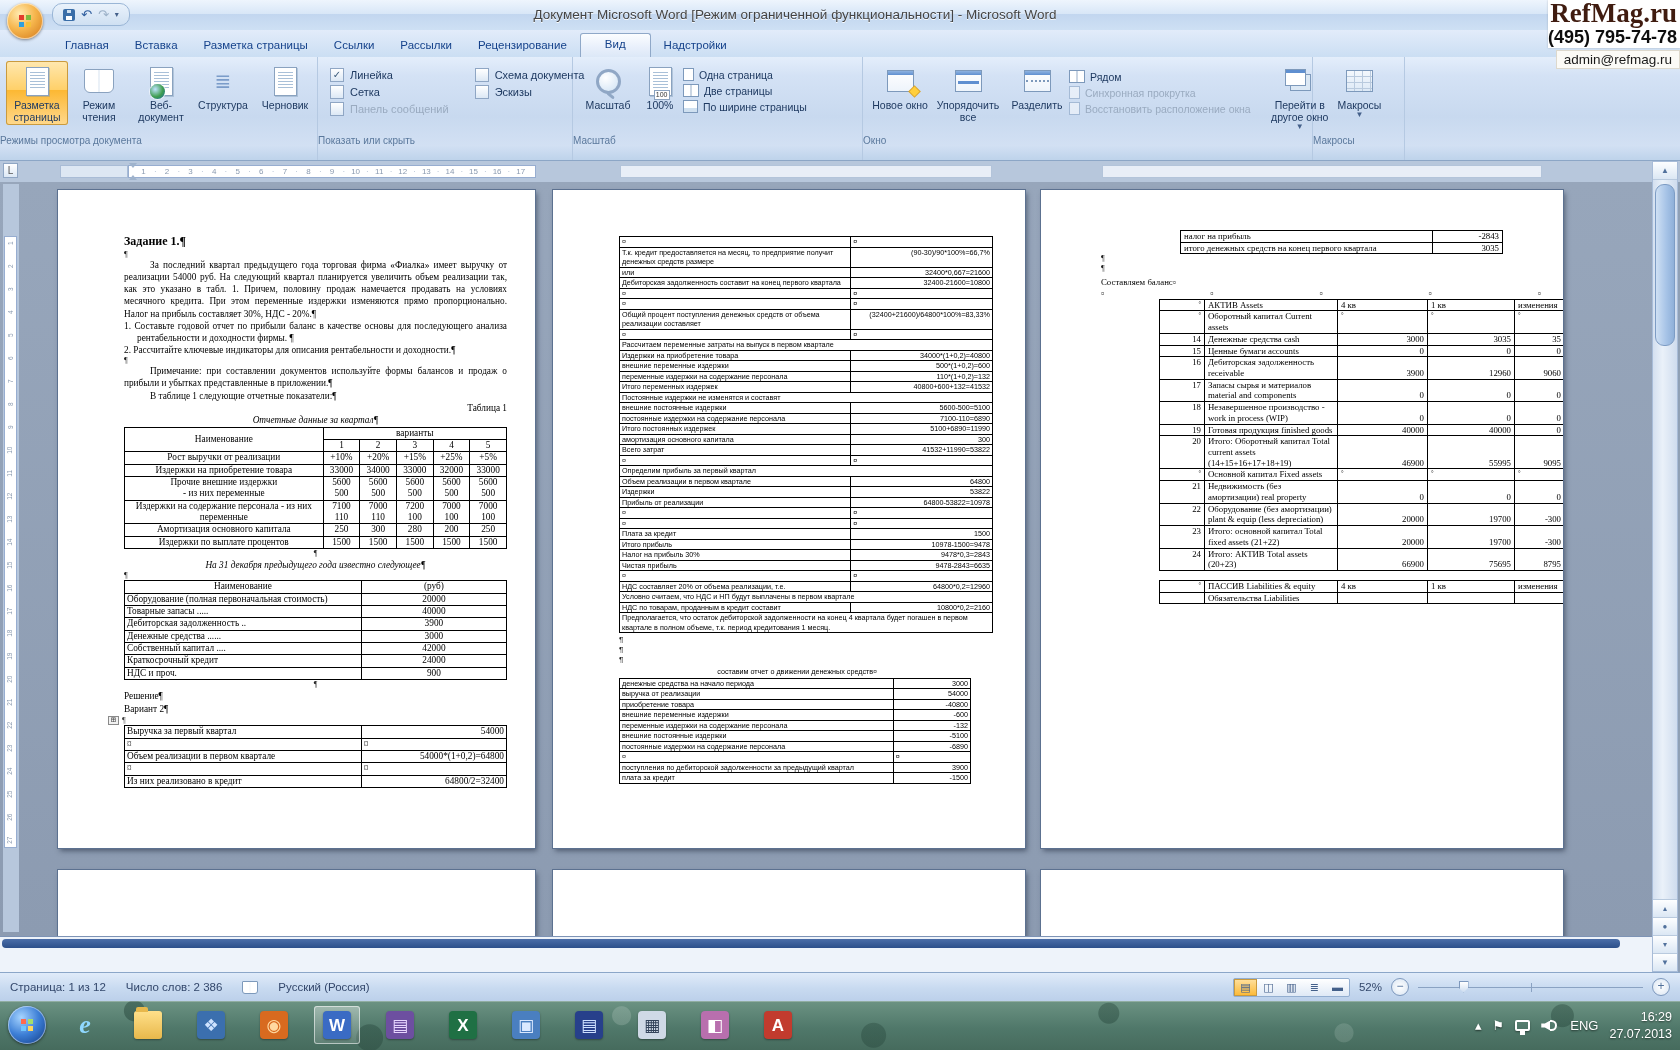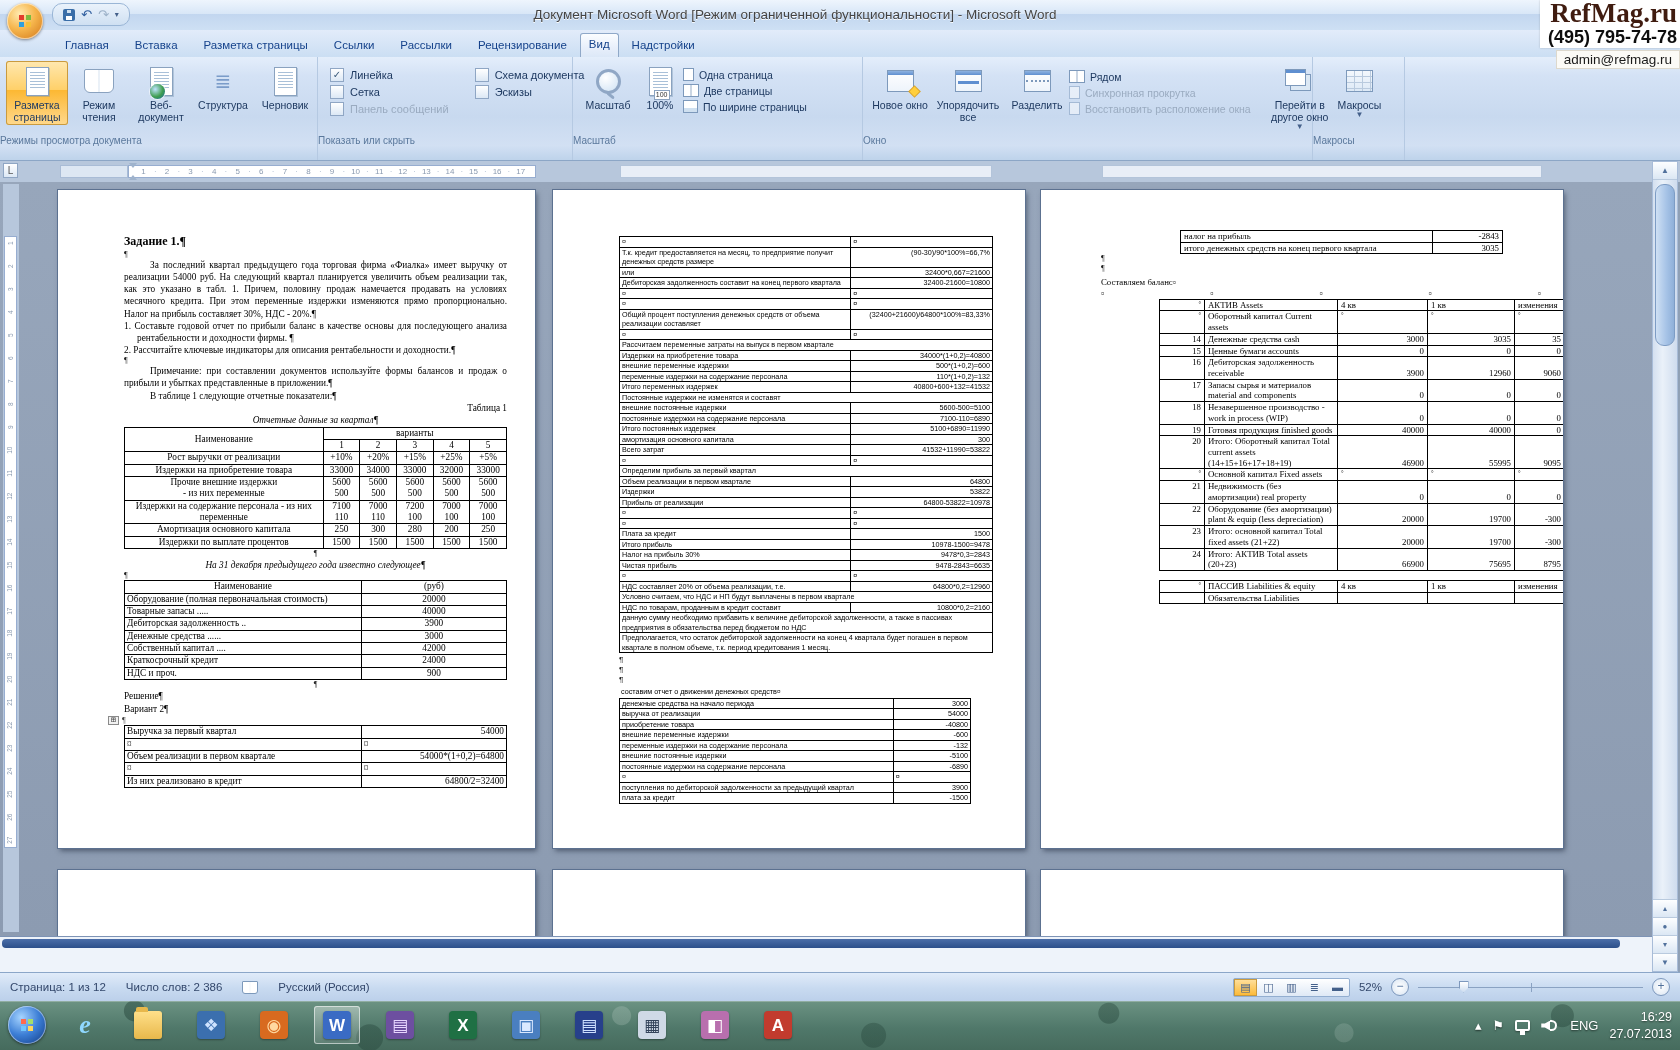--- a/index.html
+++ b/index.html
@@ -20,33 +20,33 @@
   .qi{font-size:13px;color:#2f5e9e;line-height:1}
   .qi.dim{color:#9db2c9}
   .qi-save{width:12px;height:12px;border-radius:2px;
     background:linear-gradient(#fff,#fff) 3px 7px/6px 4px no-repeat,
                linear-gradient(#cfe0f0,#cfe0f0) 4px 1px/4px 3px no-repeat,#3a6ea8}
   .win-title{position:absolute;left:200px;right:290px;top:0;height:30px;line-height:30px;text-align:center;
     font-size:13.5px;color:#444;text-shadow:0 1px 0 rgba(255,255,255,.9);white-space:nowrap;overflow:hidden}
 
   
   .watermark{position:absolute;top:0;right:0;z-index:60;text-align:right}
-  .wm-box{background:#fff;display:inline-block;padding:0 3px 1px 8px;box-shadow:0 0 2px rgba(0,0,0,.2)}
+  .wm-box{background:#fff;display:inline-block;padding:0 3px 1px 0;box-shadow:0 0 2px rgba(0,0,0,.2)}
   .wm-brand{font-family:"Liberation Serif","DejaVu Serif",serif;font-weight:bold;font-size:27px;
     line-height:27px;color:#401c10}
   .wm-phone{font-size:18px;font-weight:bold;color:#0d0d0d;line-height:20px}
   .wm-email{display:inline-block;background:#fbfaf6;border:1px solid #ddd8cc;margin-top:2px;
     padding:1px 7px;font-size:13.5px;color:#1a1a1a}
 
   
   .tabrow{position:absolute;left:0;top:30px;width:1680px;height:27px;
     background:linear-gradient(#e2ecfa,#cbdef3);display:flex;align-items:flex-end;padding-left:52px;box-sizing:border-box}
   .tab{font-size:11.5px;color:#15428b;padding:5px 13px 6px;white-space:nowrap}
   .tab.active{background:linear-gradient(#fbfdff,#e8effb 60%,#dce8f7);border:1px solid #8fa8c8;border-bottom:none;
-    border-radius:3px 3px 0 0;padding:4px 8px 7px}
+    border-radius:3px 3px 0 0;padding:4px 24px 7px}
 
   
   .ribbon{position:absolute;left:0;top:57px;width:1680px;height:104px;display:flex;
     background:linear-gradient(#e4eefb,#d4e2f5 18%,#c8d9ef 58%,#d2e0f3 86%,#bed3eb);
     border-bottom:1px solid #8ca6c6;box-sizing:border-box}
   .rgroup{position:relative;height:100%;border-right:1px solid #b5c9e2;box-sizing:border-box;flex:none}
   .glabel{position:absolute;left:0;right:0;bottom:14px;font-size:10px;color:#5a789c;white-space:nowrap}
   .gbody{display:flex;align-items:flex-start;padding:4px 4px 0 6px;height:80px;box-sizing:border-box}
   .vbtn{display:flex;flex-direction:column;align-items:center;width:62px;padding:2px 0;border-radius:3px;
     font-size:10.5px;color:#1f3a61;text-align:center;line-height:1.15;flex:none}
@@ -147,21 +147,21 @@
   .mvh{display:inline-block;border:1px solid #8a8a8a;background:#f2f2f2;font-size:7px;line-height:7px;
     width:9px;text-align:center;vertical-align:middle;margin-right:3px}
 
   
   .p2pad{padding:46px 28px 0 66px;font-size:7.2px;line-height:1.35;color:#000}
   table.p2{border-collapse:collapse;table-layout:fixed;width:374px}
   table.p2 td{border:1px solid #000;padding:0 2px;font-size:7.2px;line-height:1.32;overflow:hidden;vertical-align:top}
   td.val{text-align:right}
   td.mkl{text-align:left;font-size:6px}
   .p2pils{margin:2px 0 1px;font-size:8px;line-height:1.25;color:#222}
-  .p2ct{display:flex;justify-content:flex-start;width:352px;padding:1px 2px;font-size:7.2px}
+  .p2ct{display:flex;justify-content:center;width:352px;padding:1px 2px;font-size:7.2px}
   table.p2c{width:352px}
 
   
   .p3pad{padding:40px 0 0 60px;font-family:"Liberation Serif","DejaVu Serif",serif;font-size:8.8px;
     line-height:1.25;color:#000}
   table.p3{border-collapse:collapse;table-layout:fixed;
     font-family:"Liberation Serif","DejaVu Serif",serif;font-size:8.8px}
   table.p3 td{border:1px solid #000;padding:0 3px;line-height:1.22;overflow:hidden}
   .p3top{width:322px;margin-left:79px}
   .p3bt{margin-top:3px}
@@ -824,23 +824,20 @@
                 <td class="val">64800*0,2=12960</td>
               </tr>
               <tr>
                 <td class="sp" colspan="2">Условно считаем, что НДС и НП будут выплачены в первом квартале</td>
               </tr>
               <tr>
                 <td class="lbl">НДС по товарам, проданным в кредит составит</td>
                 <td class="val">10800*0,2=2160</td>
               </tr>
               <tr>
-                <td class="sp" colspan="2">данную сумму необходимо прибавить к величине дебиторской задолженности, а также в пассивах предприятия в обязательства перед бюджетом по НДС</td>
-              </tr>
-              <tr>
                 <td class="sp" colspan="2">Предполагается, что остаток дебиторской задолженности на конец 4 квартала будет погашен в первом квартале в полном объеме, т.к. период кредитования 1 месяц.</td>
               </tr>
             </tbody>
         </table>
         <div class="p2pils">
           <div>¶</div>
           <div>¶</div>
           <div>¶</div>
         </div>
         <div class="p2ct">

